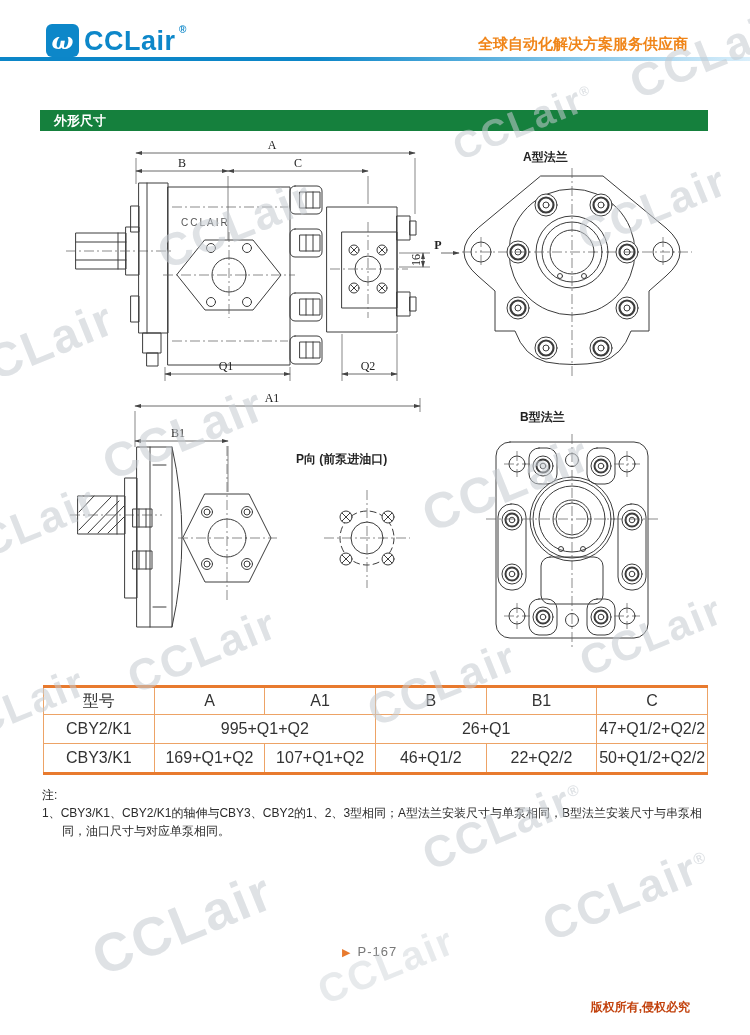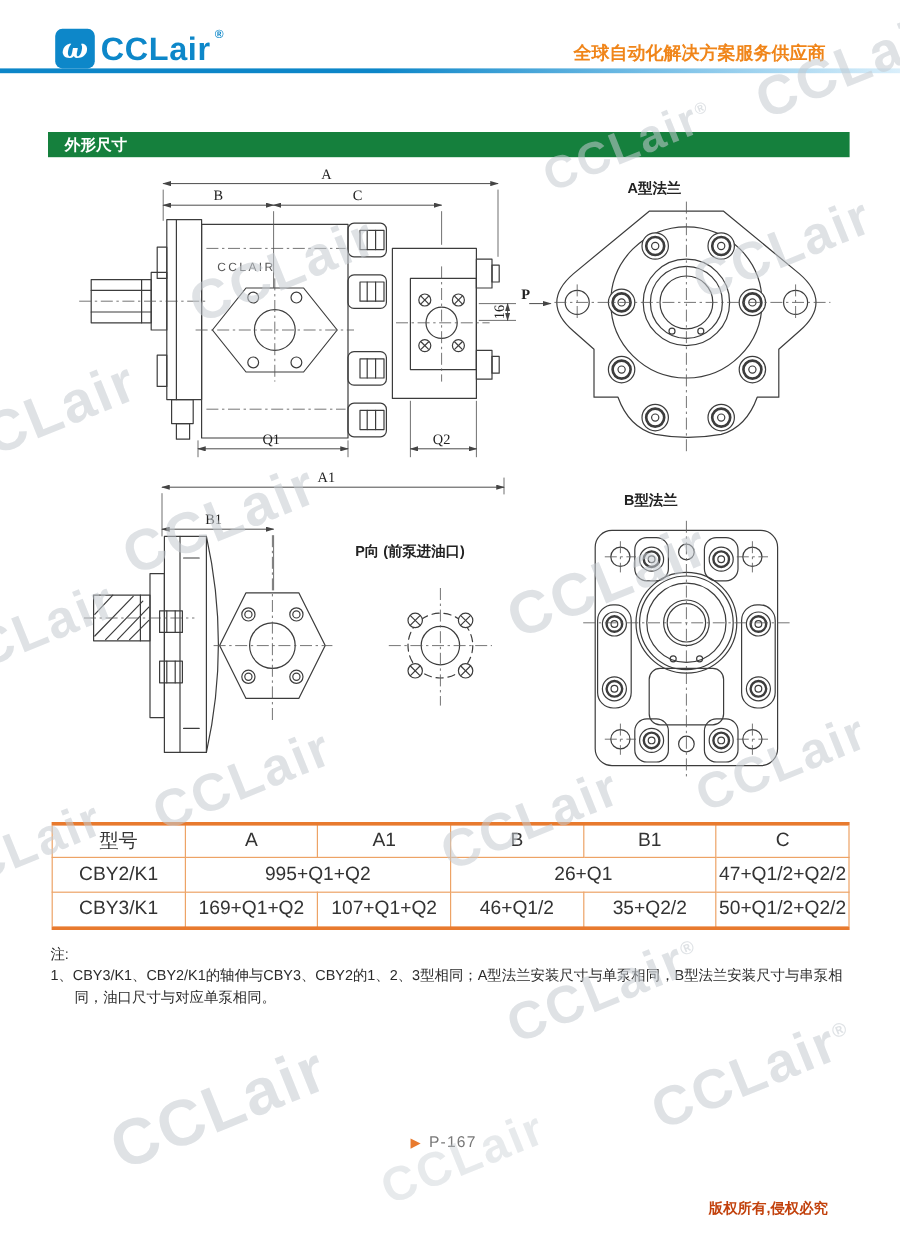--- a/index.html
+++ b/index.html
@@ -384,21 +384,21 @@
       <td>CBY2/K1</td>
       <td colspan="2">995+Q1+Q2</td>
       <td colspan="2">26+Q1</td>
       <td>47+Q1/2+Q2/2</td>
     </tr>
     <tr>
       <td>CBY3/K1</td>
       <td>169+Q1+Q2</td>
       <td>107+Q1+Q2</td>
       <td>46+Q1/2</td>
-      <td>35+Q2/2</td>
+      <td>22+Q2/2</td>
       <td>50+Q1/2+Q2/2</td>
     </tr>
   </tbody>
     </table>
 
   <div class="notes">
     <div class="notes-title">注:</div>
     <div class="note-item">1、CBY3/K1、CBY2/K1的轴伸与CBY3、CBY2的1、2、3型相同；A型法兰安装尺寸与单泵相同，B型法兰安装尺寸与串泵相同，油口尺寸与对应单泵相同。</div>
   </div>
 

